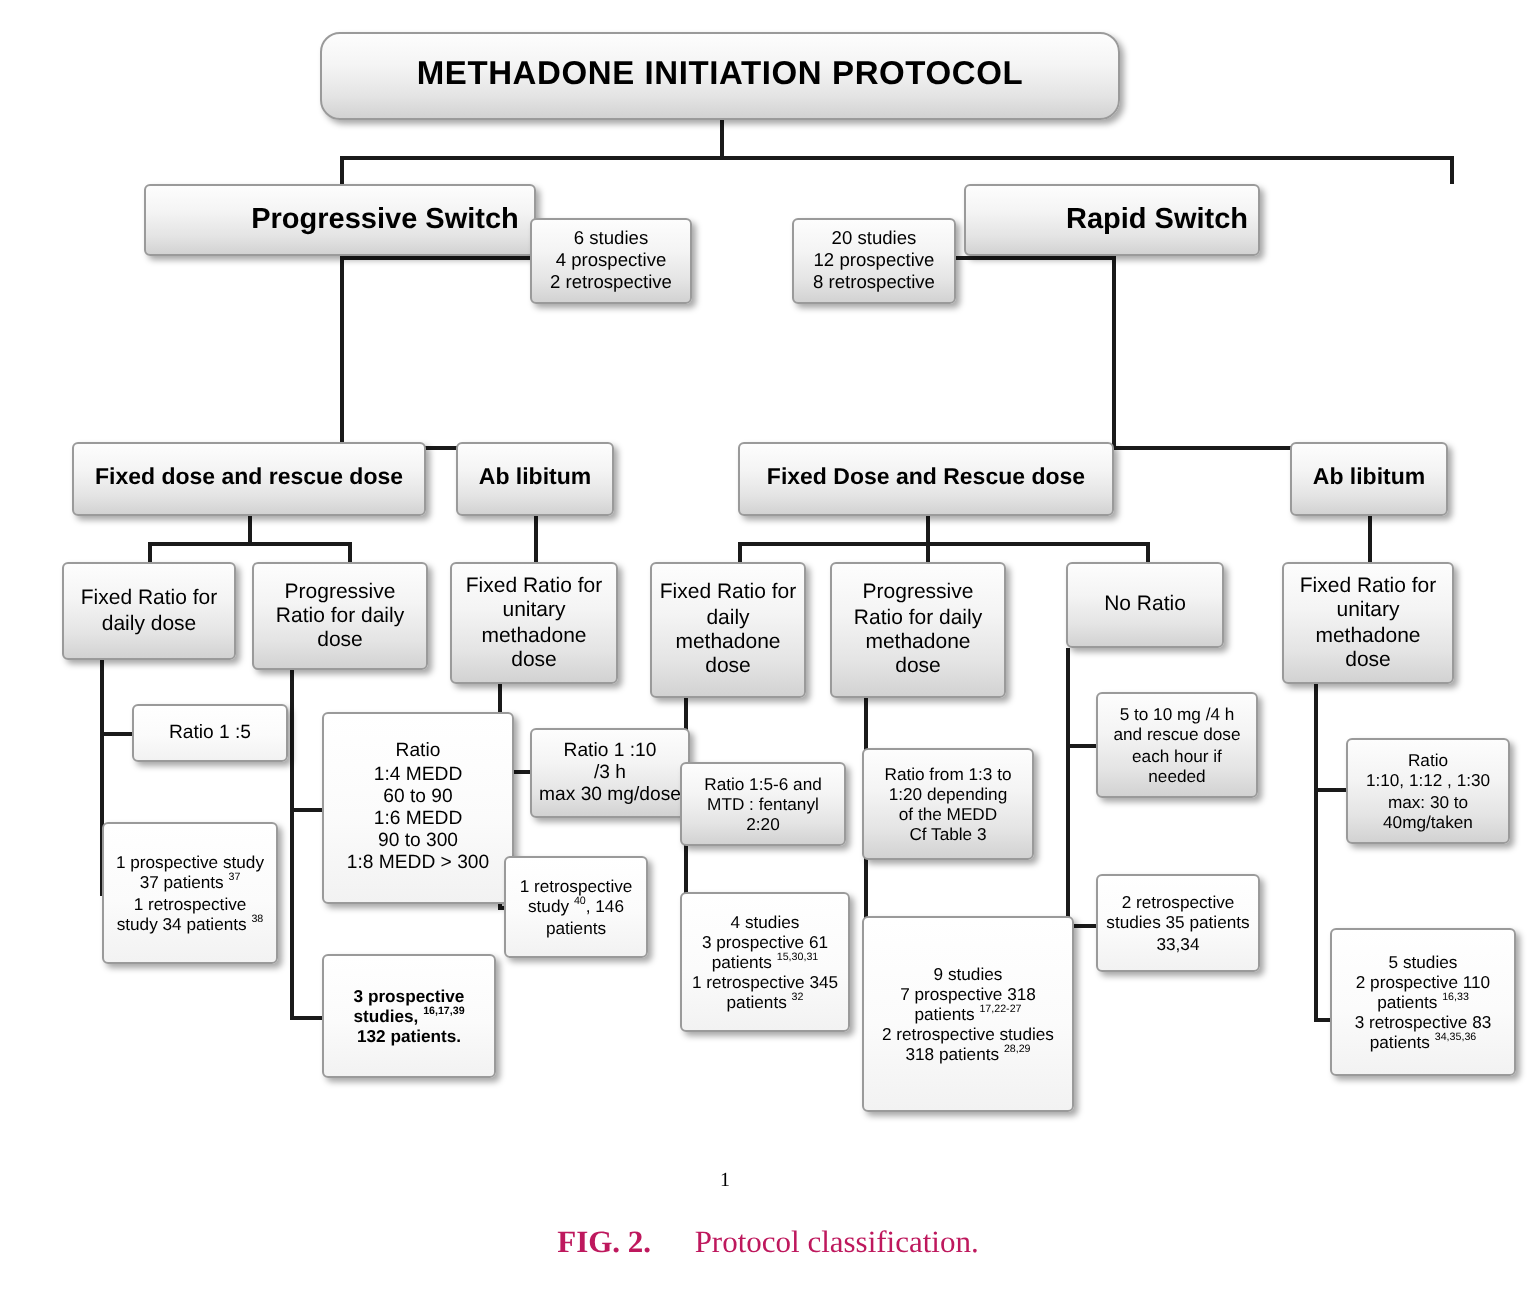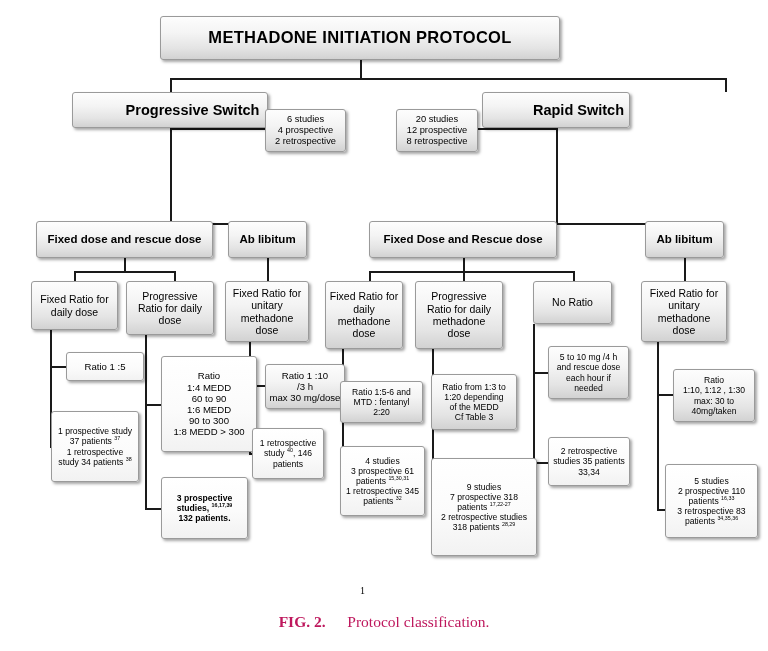--- a/index.html
+++ b/index.html
@@ -35,21 +35,21 @@
     color: #000000;
     padding: 2px 3px;
     overflow: hidden;
   }
   .box.plain {
     background: linear-gradient(to bottom, #ffffff 0%, #fbfbfb 55%, #f2f2f2 100%);
   }
   .box .txt { width: 100%; }
   .box .txt div { white-space: pre-line; }
 
-  .lv0 { font-size: 16.5px; font-weight: bold; letter-spacing: 0.3px; }
+  .lv0 { font-size: 16.5px; font-weight: bold; letter-spacing: 0.3px; border-radius: 10px; }
   .lv1 { font-size: 14.5px; font-weight: bold; padding-left: 48px; }
   .lv2 { font-size: 11.5px; font-weight: bold; }
   .lv3 { font-size: 10.5px; font-weight: normal; }
   .note { font-size: 9.3px; font-weight: normal; }
   .detail { font-size: 9.6px; font-weight: normal; }
   .small { font-size: 8.6px; font-weight: normal; }
 
   sup { font-size: 0.62em; vertical-align: super; line-height: 0; }
 
   

